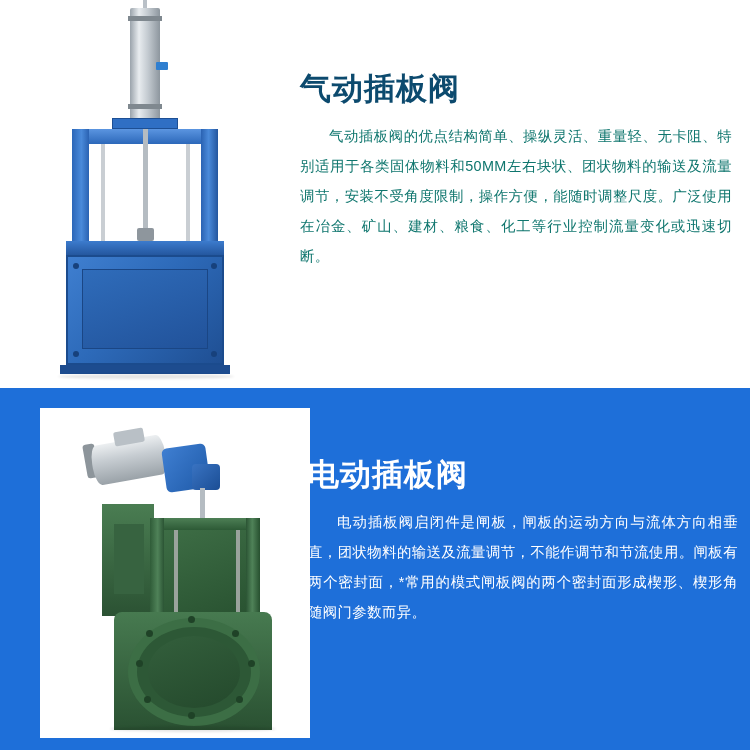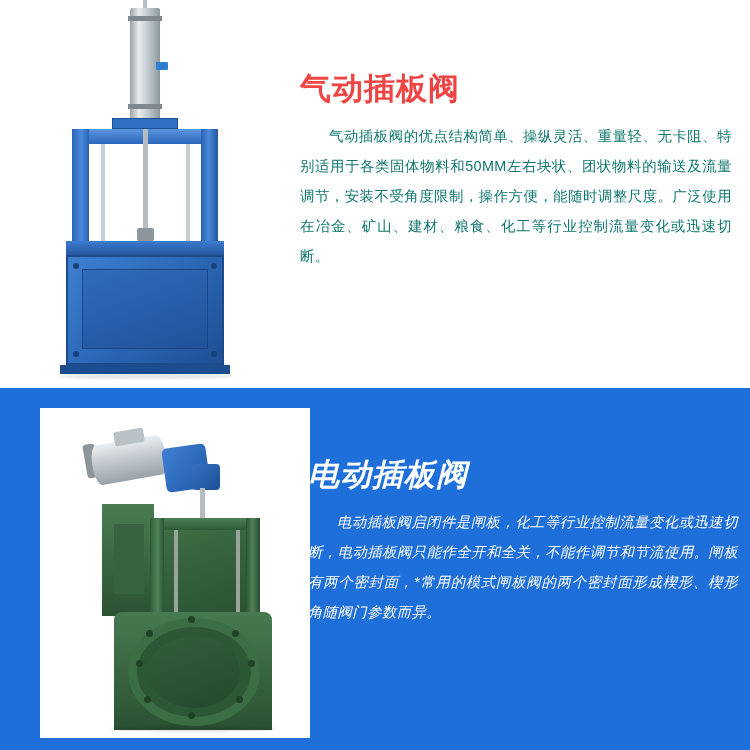--- a/index.html
+++ b/index.html
@@ -41,21 +41,20 @@
     width: 432px;
   }
 
   
   .section-two {
     position: relative;
     width: 750px;
     height: 362px;
     background: #1e6fd9;
     box-sizing: border-box;
-    font-style: italic;
   }
   .sec2-inner {
     position: absolute;
     left: 18px;
     top: 18px;
     right: 18px;
     bottom: 0;
   }
   .sec2-image {
     position: absolute;
@@ -69,21 +68,21 @@
     position: absolute;
     left: 290px;
     top: 52px;
     width: 430px;
   }
 
   
   .title {
     font-size: 31px;
     font-weight: bold;
-    color: #ef4444;
+    color: #0c4a6e;
     letter-spacing: 1px;
     line-height: 1.1;
     margin: 0 0 16px 0;
   }
   .title.on-blue {
     color: #ffffff;
   }
   .body-text {
     font-size: 14.4px;
     color: #0f766e;
@@ -509,19 +508,19 @@
           <div class="v2-fbolt" style="left:208px;top:252px;"></div>
           <div class="v2-fbolt" style="left:196px;top:288px;"></div>
           <div class="v2-fbolt" style="left:148px;top:304px;"></div>
           <div class="v2-fbolt" style="left:104px;top:288px;"></div>
           <div class="v2-shadow"></div>
         </div>
       </div>
 
       <div class="sec2-text">
         <h2 class="title on-blue">电动插板阀</h2>
-        <p class="body-text on-blue">电动插板阀启闭件是闸板，化工等行业控制流量变化或迅速切断，电动插板阀只能作全开和全关，不能作调节和节流使用。闸板有两个密封面，*常用的模式闸板阀的两个密封面形成楔形、楔形角随阀门参数而异。</p>
+        <p class="body-text on-blue">电动插板阀启闭件是闸板，闸板的运动方向与流体方向相垂直，团状物料的输送及流量调节，不能作调节和节流使用。闸板有两个密封面，*常用的模式闸板阀的两个密封面形成楔形、楔形角随阀门参数而异。</p>
       </div>
 
     </div>
   </div>
 
 </div>
 
 </body></html>

